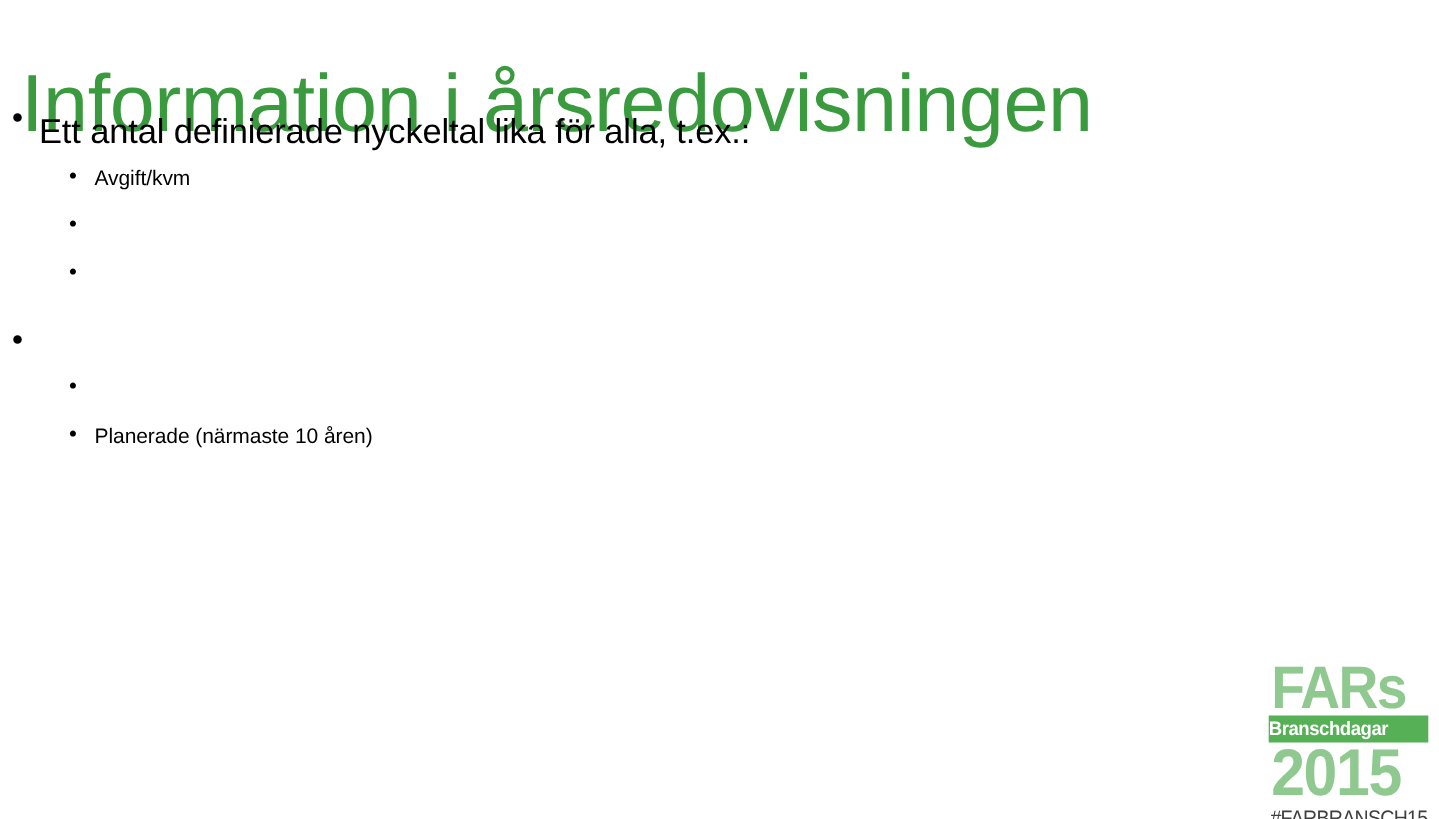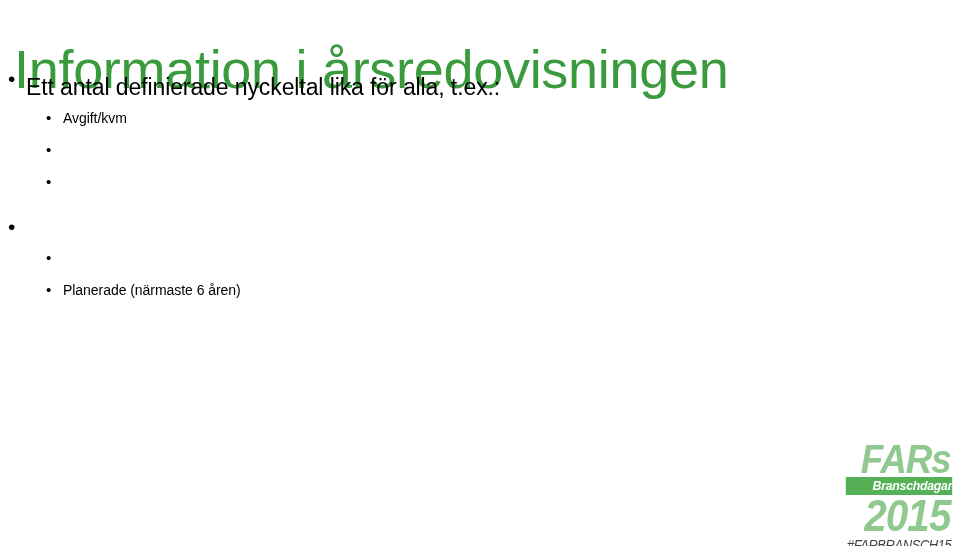--- a/index.html
+++ b/index.html
@@ -89,22 +89,21 @@
 
   .group-gap { height: 9px; }
 
   
   .logo {
     position: absolute;
     left: 843px;
     top: 440px;
     width: 112px;
     height: 104px;
-    text-align: right;
-    font-style: italic;
+    text-align: left;
   }
   .logo-fars {
     color: #8fc98f;
     font-size: 40px;
     line-height: 34px;
     font-weight: bold;
     letter-spacing: -1.2px;
     font-family: "Liberation Sans Narrow", "Liberation Sans", sans-serif;
     transform: scaleX(0.92);
     transform-origin: center;
@@ -172,21 +171,21 @@
     <div class="bullet-row lvl1">
       <span class="bullet-mark">•</span>
     </div>
 
     <div class="bullet-row lvl2">
       <span class="bullet-mark">•</span>
     </div>
 
     <div class="bullet-row lvl2">
       <span class="bullet-mark">•</span>
-      <span class="bullet-text">Planerade (närmaste 6 åren)</span>
+      <span class="bullet-text">Planerade (närmaste 10 åren)</span>
     </div>
 
   </div>
 
   <div class="logo">
     <div class="logo-fars">FARs</div>
     <div class="logo-bar">Branschdagar</div>
     <div class="logo-year">2015</div>
     <div class="logo-hash">#FARBRANSCH15</div>
   </div>

